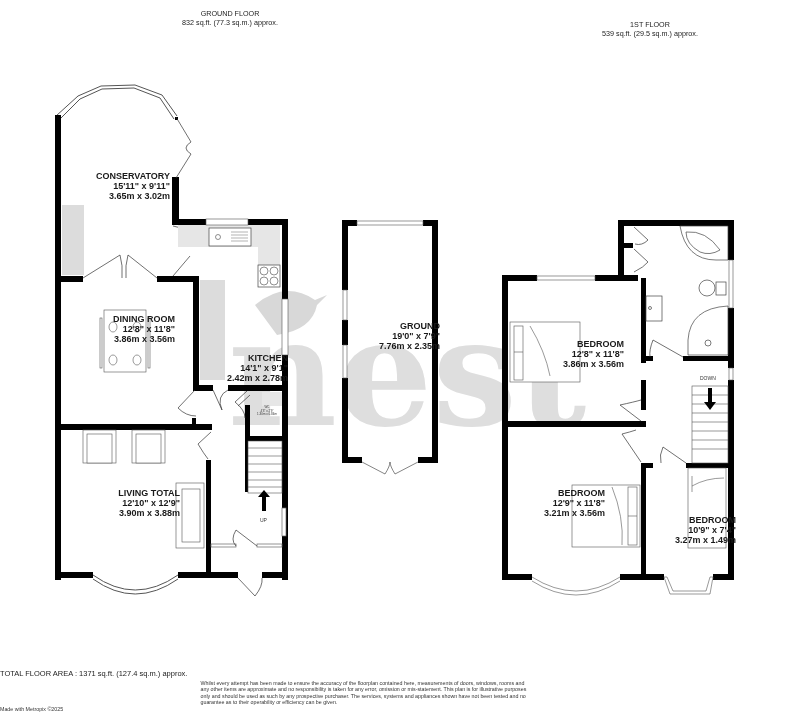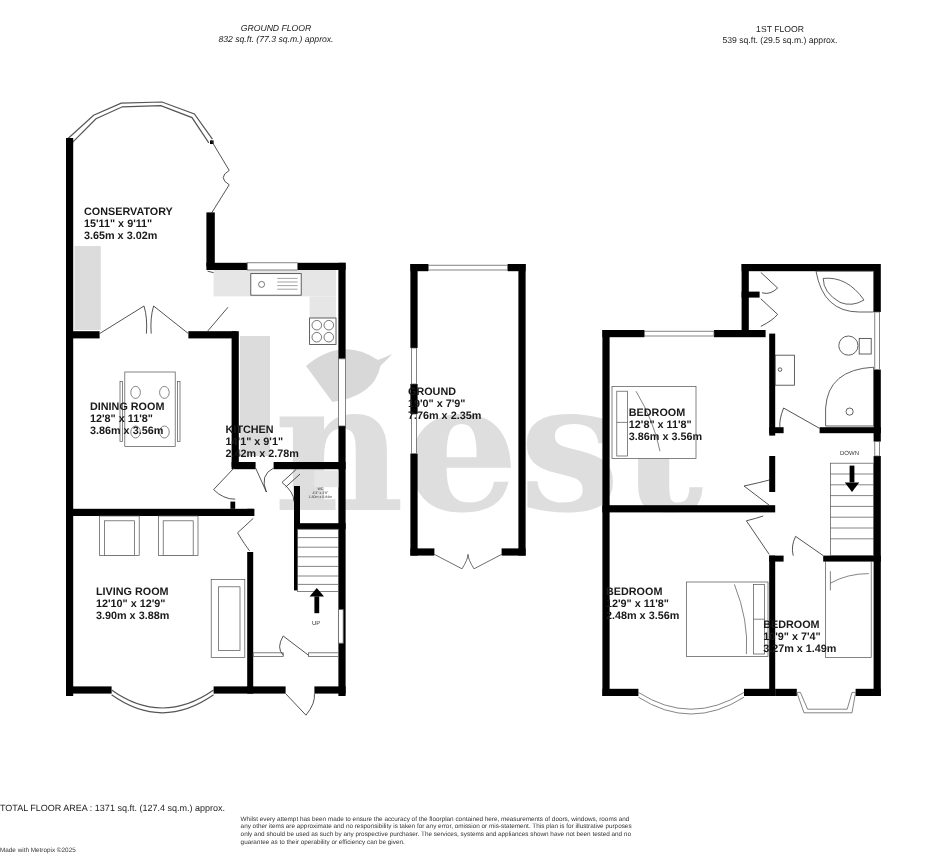--- a/index.html
+++ b/index.html
@@ -1,32 +1,32 @@
 <!DOCTYPE html>
 <html><head>
 <meta charset="utf-8">
 <style>
   html, body { margin: 0; padding: 0; background: #ffffff; }
   body { width: 787px; height: 720px; position: relative; overflow: hidden; font-family: "Liberation Sans", sans-serif; color: #111; }
   .floor-heading { position: absolute; text-align: center; font-size: 7.2px; line-height: 8.5px; color: #222; }
   .floor-heading .t { display: block; }
   svg.plan { position: absolute; left: 0; top: 0; }
-  .room-label { position: absolute; text-align: left; font-weight: bold; font-size: 9px; line-height: 10px; color: #1a1a1a; white-space: nowrap; }
+  .room-label { position: absolute; text-align: right; font-weight: bold; font-size: 9px; line-height: 10px; color: #1a1a1a; white-space: nowrap; }
   .room-label span { display: block; }
   .tiny-label { position: absolute; font-size: 3px; line-height: 3.5px; color: #333; text-align: center; white-space: nowrap; }
   .stair-label { position: absolute; font-size: 5px; color: #333; }
   .footer { position: absolute; left: 0; width: 731px; text-align: left; }
   .footer .total { font-size: 7.5px; color: #222; display: block; margin-bottom: 2px; }
   .footer .disclaimer { font-size: 5.3px; line-height: 6.4px; color: #333; display: block; width: 330px; margin: 0 auto; }
   .footer .credit { font-size: 5.3px; color: #333; display: block; }
 </style>
 </head>
 <body>
 
-<div class="floor-heading" style="left:130px; top:20px; width:200px;font-style:italic;">
+<div class="floor-heading" style="left:130px; top:10px; width:200px;">
   <span class="t">GROUND FLOOR</span>
   <span class="t">832 sq.ft. (77.3 sq.m.) approx.</span>
 </div>
 <div class="floor-heading" style="left:550px; top:21px; width:200px;">
   <span class="t">1ST FLOOR</span>
   <span class="t">539 sq.ft. (29.5 sq.m.) approx.</span>
 </div>
 
 <svg class="plan" width="787" height="720" viewBox="0 0 787 720">
 
@@ -294,32 +294,32 @@
     <path d="M692 486 q14 -8 32 -8" fill="none"></path>
     <line x1="692" y1="476" x2="692" y2="492"></line>
   </g>
 </svg>
 
 <div class="room-label" style="left:70px; top:171px; width:100px;">
   <span>CONSERVATORY</span>
   <span>15'11"  x 9'11"</span>
   <span>3.65m  x 3.02m</span>
 </div>
-<div class="room-label" style="left:75px; top:334px; width:100px;">
+<div class="room-label" style="left:75px; top:314px; width:100px;">
   <span>DINING ROOM</span>
   <span>12'8"  x 11'8"</span>
   <span>3.86m  x 3.56m</span>
 </div>
 <div class="room-label" style="left:188px; top:318px; width:100px;margin-top:35px;">
   <span>KITCHEN</span>
   <span>14'1"  x 9'1"</span>
   <span>2.42m  x 2.78m</span>
 </div>
 <div class="room-label" style="left:80px; top:488px; width:100px;">
-  <span>LIVING ROOM</span>
+  <span>LIVING TOTAL</span>
   <span>12'10"  x 12'9"</span>
   <span>3.90m  x 3.88m</span>
 </div>
 <div class="tiny-label" style="left:252px; top:406px; width:30px;">
   <span style="display:block">WC</span>
   <span style="display:block">4'3" x 2'9"</span>
   <span style="display:block">1.30m x 0.84m</span>
 </div>
 <div class="stair-label" style="left:260px; top:517px;">UP</div>
 
@@ -330,21 +330,21 @@
 </div>
 
 <div class="room-label" style="left:524px; top:339px; width:100px;">
   <span>BEDROOM</span>
   <span>12'8"  x 11'8"</span>
   <span>3.86m  x 3.56m</span>
 </div>
 <div class="room-label" style="left:505px; top:488px; width:100px;">
   <span>BEDROOM</span>
   <span>12'9"  x 11'8"</span>
-  <span>2.48m  x 3.56m</span>
+  <span>3.21m  x 3.56m</span>
 </div>
 <div class="room-label" style="left:636px; top:515px; width:100px;">
   <span>BEDROOM</span>
   <span>10'9"  x 7'4"</span>
   <span>3.27m  x 1.49m</span>
 </div>
 <div class="stair-label" style="left:700px; top:375px;">DOWN</div>
 
 <div class="footer" style="top:669px;">
   <span class="total">TOTAL FLOOR AREA : 1371 sq.ft. (127.4 sq.m.) approx.</span>

